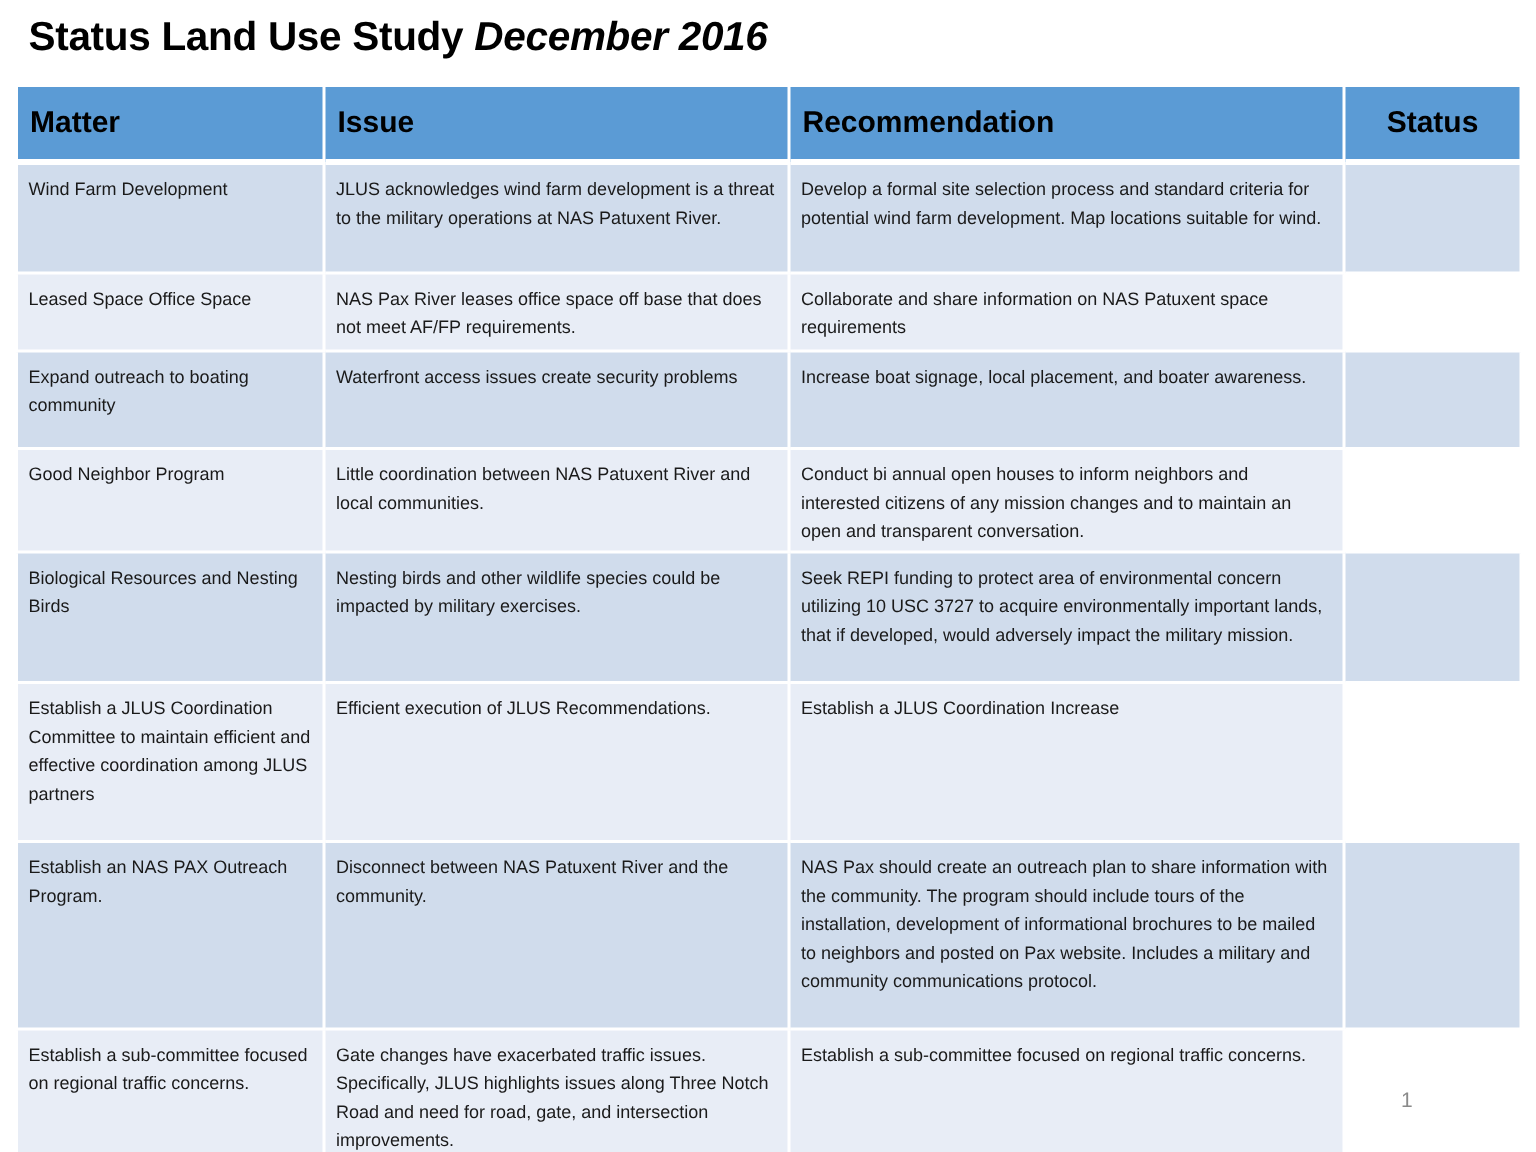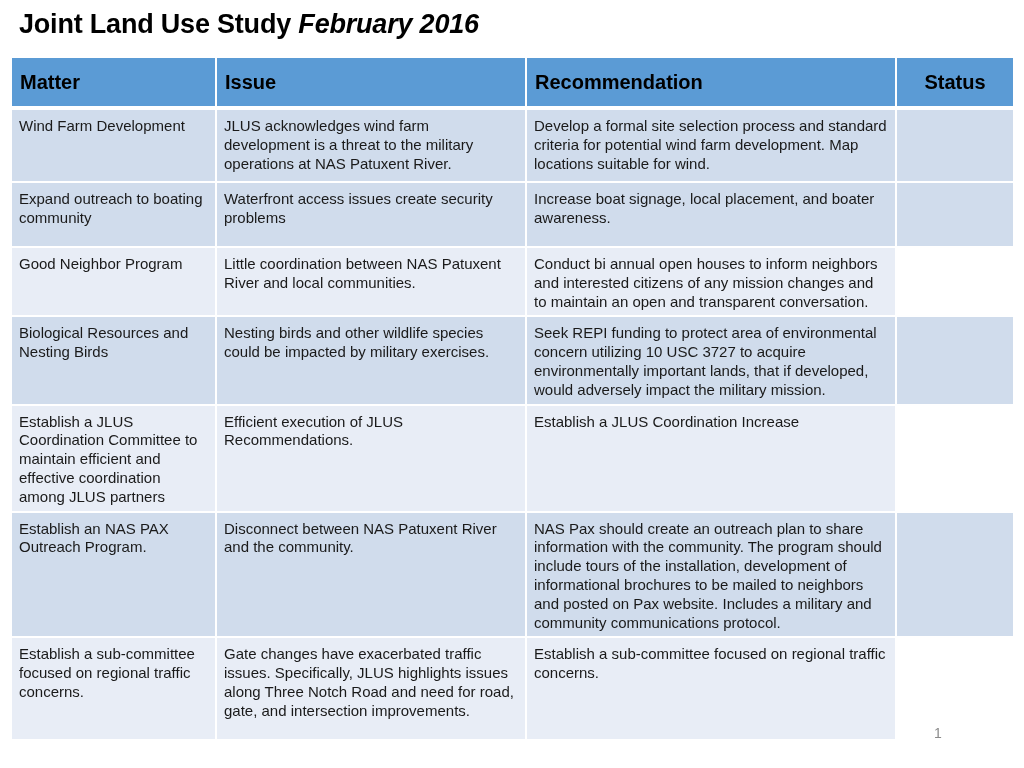--- a/index.html
+++ b/index.html
@@ -5,36 +5,36 @@
   html, body { margin:0; padding:0; }
   body { width:1024px; height:768px; background:#ffffff; position:relative; overflow:hidden;
          font-family:"Liberation Sans", sans-serif; color:#1a1a1a; }
   .title { position:absolute; left:19px; top:9px; font-size:27px; font-weight:bold; color:#000; white-space:nowrap; letter-spacing:-0.2px; }
   .title i { font-style:italic; }
   table { position:absolute; left:10px; top:58px; border-collapse:collapse; table-layout:fixed; width:1003px; }
   col.c1 { width:205px; } col.c2 { width:310px; } col.c3 { width:370px; } col.c4 { width:118px; }
   th { background:#5b9bd5; color:#000000; font-size:20px; font-weight:bold; text-align:left;
        padding:0 8px; height:48px; border:2px solid #fff; border-top:none; border-bottom:4px solid #fff; }
   th.status { text-align:center;margin-top:36px; }
-  td { font-size:15px; line-height:18.8px; vertical-align:top; padding:7px 7px 4px 7px;
+  td { font-size:12px; line-height:18.8px; vertical-align:top; padding:7px 7px 4px 7px;
        border:2px solid #fff; }
   tr.dark td { background:#d0dcec; }
   tr.light td { background:#e8edf6; }
   tr.light td.st { background:#ffffff; }
   tr.r1 td { height:60px; } tr.r2 td { height:39px; } tr.r3 td { height:52px; }
   tr.r4 td { height:54px; } tr.r5 td { height:74px; } tr.r6 td { height:93px;margin-left:40px; }
   tr.r7 td { height:112px; } tr.r8 td { height:90px; }
   .page-num { position:absolute; left:934px; top:725px; font-size:14px; color:#8a8a8a; }
 </style>
 </head>
 <body>
 
 <div class="title">
-  <span>Joint Land Use Study</span>
-  <i>February 2016</i>
+  <span>Status Land Use Study</span>
+  <i>December 2016</i>
 </div>
 
 <table>
   <colgroup>
       <col class="c1">
       <col class="c2">
       <col class="c3">
       <col class="c4">
     </colgroup>
   <thead>
@@ -43,20 +43,26 @@
       <th>Issue</th>
       <th>Recommendation</th>
       <th class="status">Status</th>
     </tr>
   </thead>
   <tbody>
     <tr class="dark r1">
       <td>Wind Farm Development</td>
       <td>JLUS acknowledges wind farm development is a threat to the military operations at NAS Patuxent River.</td>
       <td>Develop a formal site selection process and standard criteria for potential wind farm development.  Map locations suitable for wind.</td>
+      <td class="st"></td>
+    </tr>
+    <tr class="light r2">
+      <td>Leased Space Office Space</td>
+      <td>NAS Pax River leases office space off base that does not meet AF/FP requirements.</td>
+      <td>Collaborate and share information on NAS Patuxent space requirements</td>
       <td class="st"></td>
     </tr>
     <tr class="dark r3">
       <td>Expand outreach to boating community</td>
       <td>Waterfront access issues create security problems</td>
       <td>Increase boat signage, local placement, and boater awareness.</td>
       <td class="st"></td>
     </tr>
     <tr class="light r4">
       <td>Good Neighbor Program</td>

